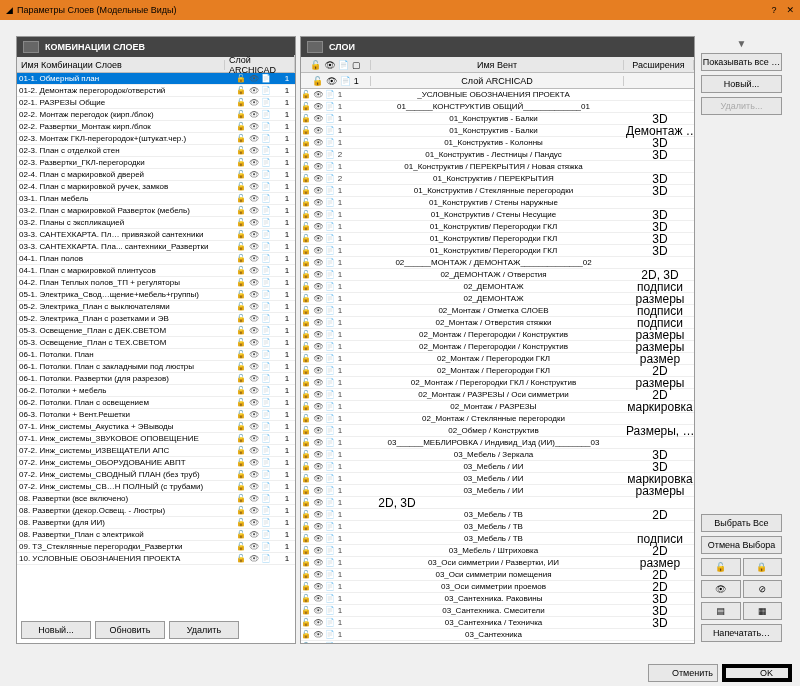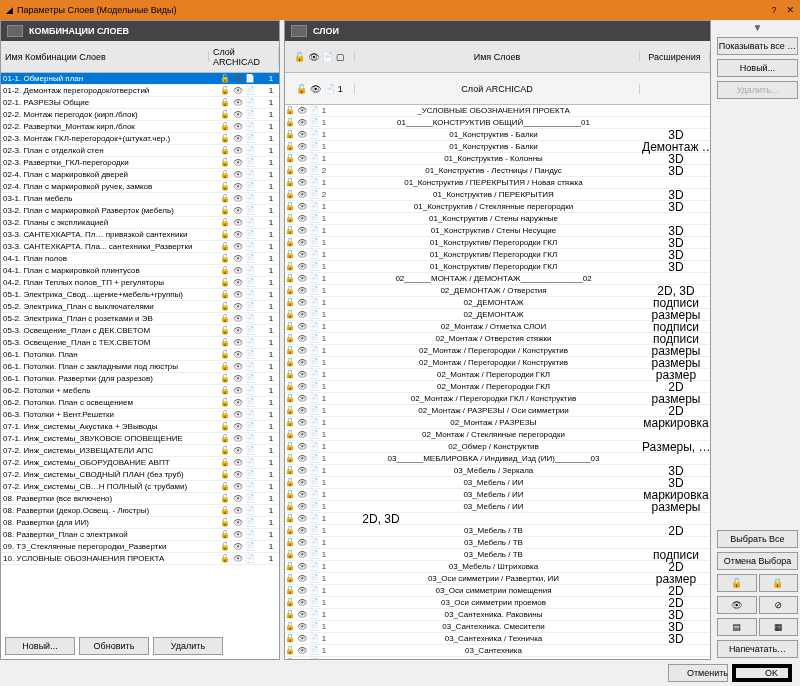--- a/index.html
+++ b/index.html
@@ -2,30 +2,30 @@
 <html><head>
 <meta charset="utf-8">
 <style>
 * { margin: 0; padding: 0; box-sizing: border-box; font-family: Tahoma, Arial, sans-serif; font-size: 9px; }
 body { background: #f0f0f0; width: 800px; height: 686px; overflow: hidden; }
 
 .titlebar { background: #e67e22; height: 20px; display: flex; align-items: center; padding: 0 6px; color: #000; font-size: 10px; justify-content: space-between; }
 .titlebar .left { display: flex; align-items: center; gap: 4px; }
 .titlebar .right { display: flex; gap: 10px; font-size: 11px; }
 
-.main { display: flex; height: 640px; padding: 0; gap: 4px; }
+.main { display: flex; height: 640px; padding: 16px; gap: 4px; }
 .panel { background: #fff; border: 1px solid #999; flex: 1; display: flex; flex-direction: column; }
 .panel.left { flex: 0 0 280px; }
 .panel.center { flex: 1; text-align: center; }
 .sidepanel { flex: 0 0 85px; display: flex; flex-direction: column; gap: 4px; padding: 2px; }
 
 .panel-header { background: #444; color: #fff; height: 20px; display: flex; align-items: center; padding: 0 6px; gap: 6px; font-size: 10px; font-weight: bold; }
 .panel-header .icon { width: 16px; height: 12px; background: #666; border: 1px solid #888; }
 
-.col-header { display: flex; background: #e8e8e8; border-bottom: 1px solid #bbb; height: 32px; align-items: center; font-size: 9px; }
+.col-header { display: flex; background: #e8e8e8; border-bottom: 1px solid #bbb; height: 16px; align-items: center; font-size: 9px; }
 .col-header > div { padding: 0 4px; border-right: 1px solid #ccc; }
 .col-name-l { flex: 1; }
 .col-icons-l { width: 70px; }
 .col-st-c { width: 70px; }
 .col-name-c { flex: 1; }
 .col-ext-c { width: 70px; }
 
 .rows { flex: 1; overflow-y: auto; overflow-x: hidden; }
 .row { display: flex; height: 12px; align-items: center; border-bottom: 1px solid #eee; }
 .row.selected { background: #0078d7; color: #fff; }
@@ -33,21 +33,21 @@
 .row .icons { width: 50px; display: flex; gap: 1px; font-size: 8px; color: #555; justify-content: center; }
 .row .num { width: 16px; text-align: center; font-size: 8px; }
 .row .ext { width: 70px; font-size: 12px; padding-left: 2px; white-space: nowrap; overflow: hidden; }
 .row .st { width: 60px; display: flex; gap: 1px; font-size: 8px; color: #444; }
 
 .btn { background: #e8e8e8; border: 1px solid #999; height: 18px; font-size: 9px; cursor: pointer; display: flex; align-items: center; justify-content: center; }
 
 .footer-left { display: flex; gap: 4px; padding: 4px; }
 .footer-left .btn { width: 70px; }
 .footer { position: absolute; bottom: 4px; right: 8px; display: flex; gap: 4px; }
-.footer .btn { width: 60px; padding-left: 19px; }
+.footer .btn { width: 70px; padding-left: 19px; }
 
 .sidepanel .spacer { flex: 1; }
 .mini-row { display: flex; gap: 2px; }
 .mini-row .btn { flex: 1; padding: 0; }
 .filter-icon { font-size: 10px; color: #666; text-align: center; }
 
 ::-webkit-scrollbar { width: 10px; }
 ::-webkit-scrollbar-track { background: #eee; }
 ::-webkit-scrollbar-thumb { background: #bbb; }
 </style>
@@ -290,21 +290,21 @@
     </div>
   </div>
 
   <div class="panel center">
     <div class="panel-header">
       <span class="icon"></span>
       <span>СЛОИ</span>
     </div>
     <div class="col-header">
       <div class="col-st-c">🔓 👁 📄 ▢</div>
-      <div class="col-name-c">Имя Слоев</div>
+      <div class="col-name-c">Имя Вент</div>
       <div class="col-ext-c">Расширения</div>
     </div>
     <div class="col-header" style="background:#f4f4f4">
       <div class="col-st-c">🔓 👁 📄 1</div>
       <div class="col-name-c">Слой ARCHICAD</div>
       <div class="col-ext-c"></div>
     </div>
     <div class="rows" id="center-rows">
         <div class="row">
           <div class="st">🔓 👁 📄 1</div>
@@ -391,21 +391,21 @@
           <div class="name">02_ДЕМОНТАЖ</div>
           <div class="ext">подписи</div>
         </div>
         <div class="row">
           <div class="st">🔓 👁 📄 1</div>
           <div class="name">02_ДЕМОНТАЖ</div>
           <div class="ext">размеры</div>
         </div>
         <div class="row">
           <div class="st">🔓 👁 📄 1</div>
-          <div class="name">02_Монтаж  / Отметка СЛОИ</div>
+          <div class="name">02_Монтаж  / Отметка СЛОЕВ</div>
           <div class="ext">подписи</div>
         </div>
         <div class="row">
           <div class="st">🔓 👁 📄 1</div>
           <div class="name">02_Монтаж / Отверстия стяжки</div>
           <div class="ext">подписи</div>
         </div>
         <div class="row">
           <div class="st">🔓 👁 📄 1</div>
           <div class="name">02_Монтаж / Перегородки / Конструктив</div>

